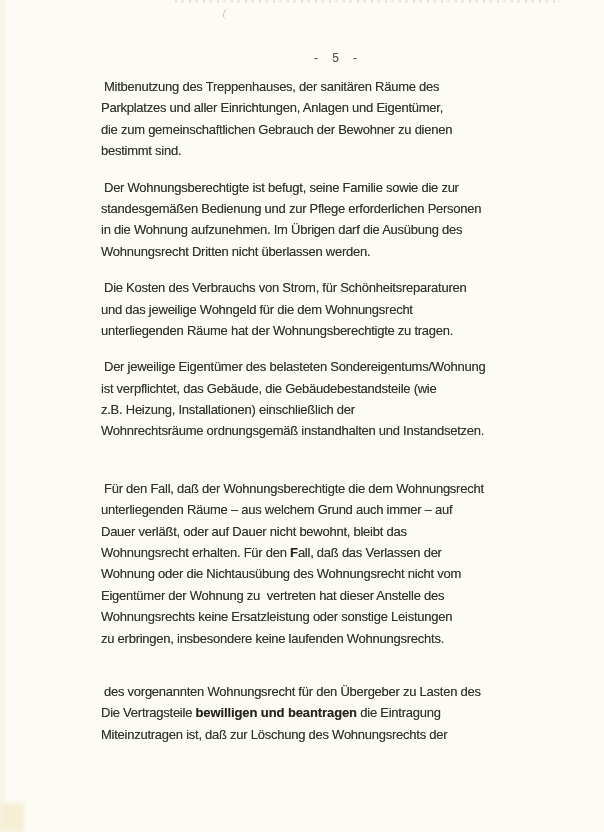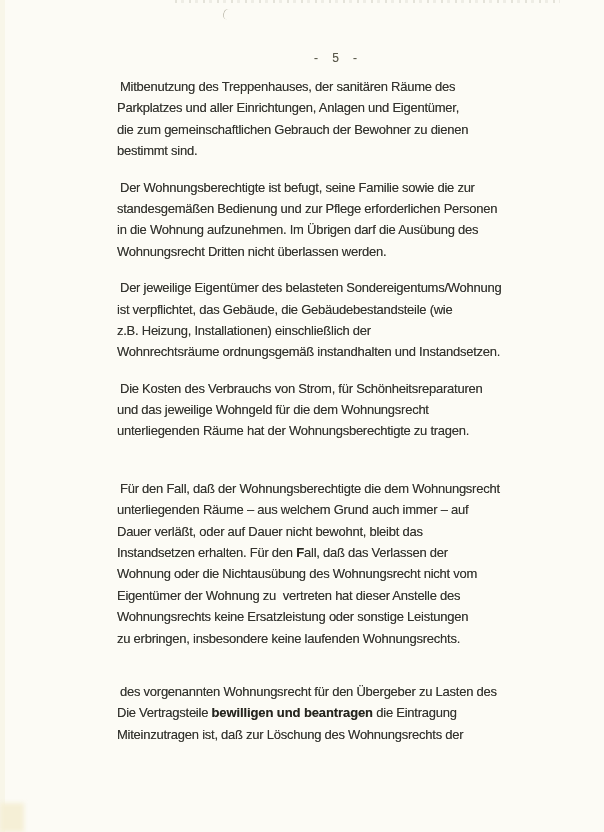--- a/index.html
+++ b/index.html
@@ -60,21 +60,21 @@
     left: 314px;
     top: 51px;
     font-size: 12px;
     letter-spacing: 2.5px;
     color: #59584b;
     white-space: pre;
     text-shadow: 0 0 0.5px rgba(90, 89, 75, 0.5);
   }
   .doc-body {
     position: absolute;
-    left: 117px;
+    left: 101px;
     top: 76px;
     width: 430px;
   }
   .para {
     margin: 0;
   }
   .para + .para { margin-top: 15px; }
   .para:nth-child(5) { margin-top: 36px; }
   .para:nth-child(6) { margin-top: 32px; }
   .line {
@@ -112,35 +112,35 @@
         <div class="line"><span class="seg">die zum gemeinschaftlichen Gebrauch der Bewohner zu dienen</span></div>
         <div class="line"><span class="seg">bestimmt sind.</span></div>
       </div>
       <div class="para">
         <div class="line"><span class="seg">Der Wohnungsberechtigte ist befugt, seine Familie sowie die zur</span></div>
         <div class="line"><span class="seg">standesgemäßen Bedienung und zur Pflege erforderlichen Personen</span></div>
         <div class="line"><span class="seg">in die Wohnung aufzunehmen. Im Übrigen darf die Ausübung des</span></div>
         <div class="line"><span class="seg">Wohnungsrecht Dritten nicht überlassen werden.</span></div>
       </div>
       <div class="para">
+        <div class="line"><span class="seg">Die Kosten des Verbrauchs von Strom, für Schönheitsreparaturen</span></div>
+        <div class="line"><span class="seg">und das jeweilige Wohngeld für die dem Wohnungsrecht</span></div>
+        <div class="line"><span class="seg">unterliegenden Räume hat der Wohnungsberechtigte zu tragen.</span></div>
+      </div>
+      <div class="para">
         <div class="line"><span class="seg">Der jeweilige Eigentümer des belasteten Sondereigentums/Wohnung</span></div>
         <div class="line"><span class="seg">ist verpflichtet, das Gebäude, die Gebäudebestandsteile (wie</span></div>
         <div class="line"><span class="seg">z.B. Heizung, Installationen) einschließlich der</span></div>
         <div class="line"><span class="seg">Wohnrechtsräume ordnungsgemäß instandhalten und Instandsetzen.</span></div>
       </div>
       <div class="para">
-        <div class="line"><span class="seg">Die Kosten des Verbrauchs von Strom, für Schönheitsreparaturen</span></div>
-        <div class="line"><span class="seg">und das jeweilige Wohngeld für die dem Wohnungsrecht</span></div>
-        <div class="line"><span class="seg">unterliegenden Räume hat der Wohnungsberechtigte zu tragen.</span></div>
-      </div>
-      <div class="para">
         <div class="line"><span class="seg">Für den Fall, daß der Wohnungsberechtigte die dem Wohnungsrecht</span></div>
         <div class="line"><span class="seg">unterliegenden Räume – aus welchem Grund auch immer – auf</span></div>
         <div class="line"><span class="seg">Dauer verläßt, oder auf Dauer nicht bewohnt, bleibt das</span></div>
-        <div class="line"><span class="seg">Instandsetzen erhalten. Für den </span><span class="seg bold">F</span><span class="seg">all, daß das Verlassen der</span></div>
+        <div class="line"><span class="seg">Wohnungsrecht erhalten. Für den </span><span class="seg bold">F</span><span class="seg">all, daß das Verlassen der</span></div>
         <div class="line"><span class="seg">Wohnung oder die Nichtausübung des Wohnungsrecht nicht vom</span></div>
         <div class="line"><span class="seg">Eigentümer der Wohnung zu  vertreten hat dieser Anstelle des</span></div>
         <div class="line"><span class="seg">Wohnungsrechts keine Ersatzleistung oder sonstige Leistungen</span></div>
         <div class="line"><span class="seg">zu erbringen, insbesondere keine laufenden Wohnungsrechts.</span></div>
       </div>
       <div class="para">
         <div class="line"><span class="seg">des vorgenannten Wohnungsrecht für den Übergeber zu Lasten des</span></div>
         <div class="line"><span class="seg">Die Vertragsteile </span><span class="seg bold">bewilligen und beantragen</span><span class="seg"> die Eintragung</span></div>
         <div class="line"><span class="seg">Miteinzutragen ist, daß zur Löschung des Wohnungsrechts der</span></div>
       </div>

